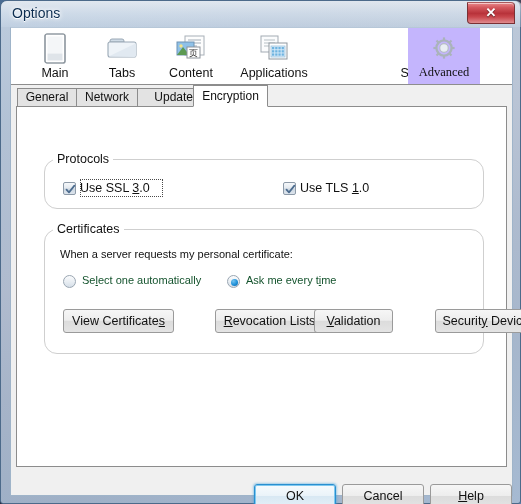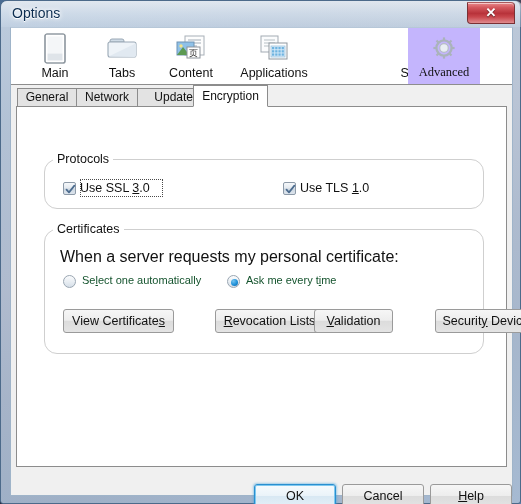--- a/index.html
+++ b/index.html
@@ -384,21 +384,21 @@
               <path d="M1.5 5.6 L4 8.4 L9.4 1.6" fill="none" stroke="#4b6b8e" stroke-width="1.7" stroke-linecap="round" stroke-linejoin="round"></path>
             </svg>
           </div>
           <div class="cblabel"><span>Use TLS </span><u>1</u><span>.0</span></div>
         </div>
       </div>
 
       <div class="groupbox" style="left:27px;top:122px;width:440px;height:125px;">
         <div class="grouptitle">Certificates</div>
 
-        <div style="position:absolute;left:15px;top:18px;font-size:16px;color:#111;white-space:nowrap;text-align:right;">When a server requests my personal certificate:</div>
+        <div style="position:absolute;left:15px;top:18px;font-size:11px;color:#111;white-space:nowrap;text-align:right;">When a server requests my personal certificate:</div>
 
         <div class="radiorow" style="left:18px;top:44px;">
           <div class="rbox"></div>
           <div class="rblabel"><span>Se</span><u>l</u><span>ect one automatically</span></div>
         </div>
 
         <div class="radiorow" style="left:182px;top:44px;">
           <div class="rbox">
             <div class="rdot"></div>
           </div>

